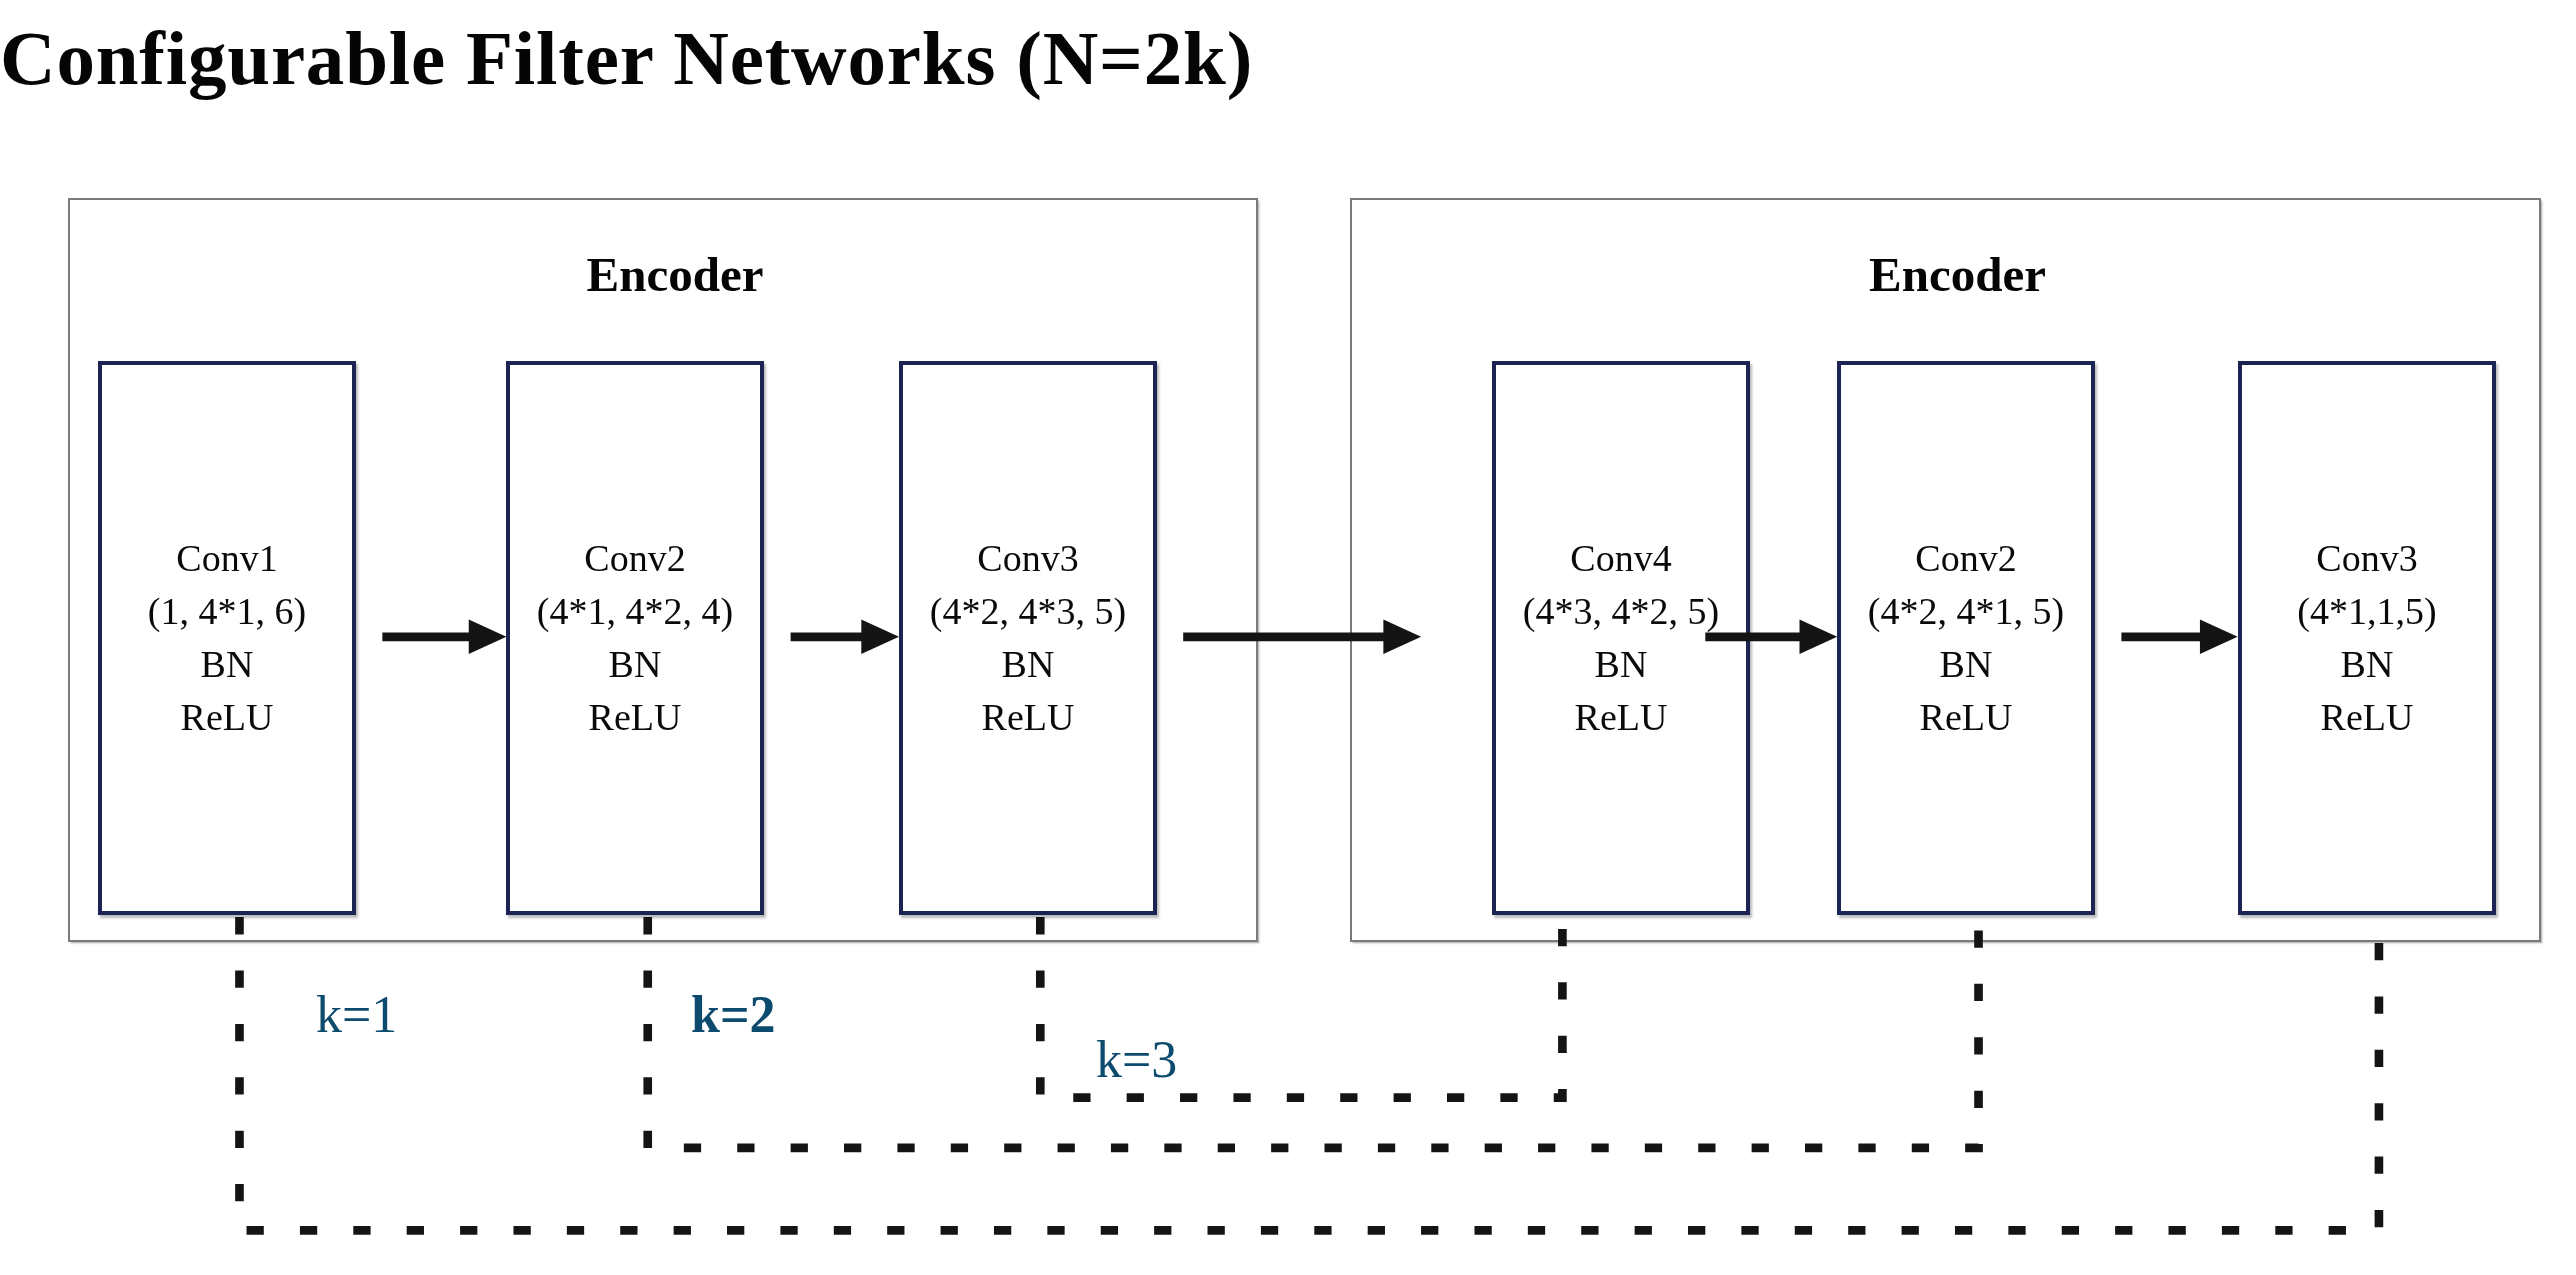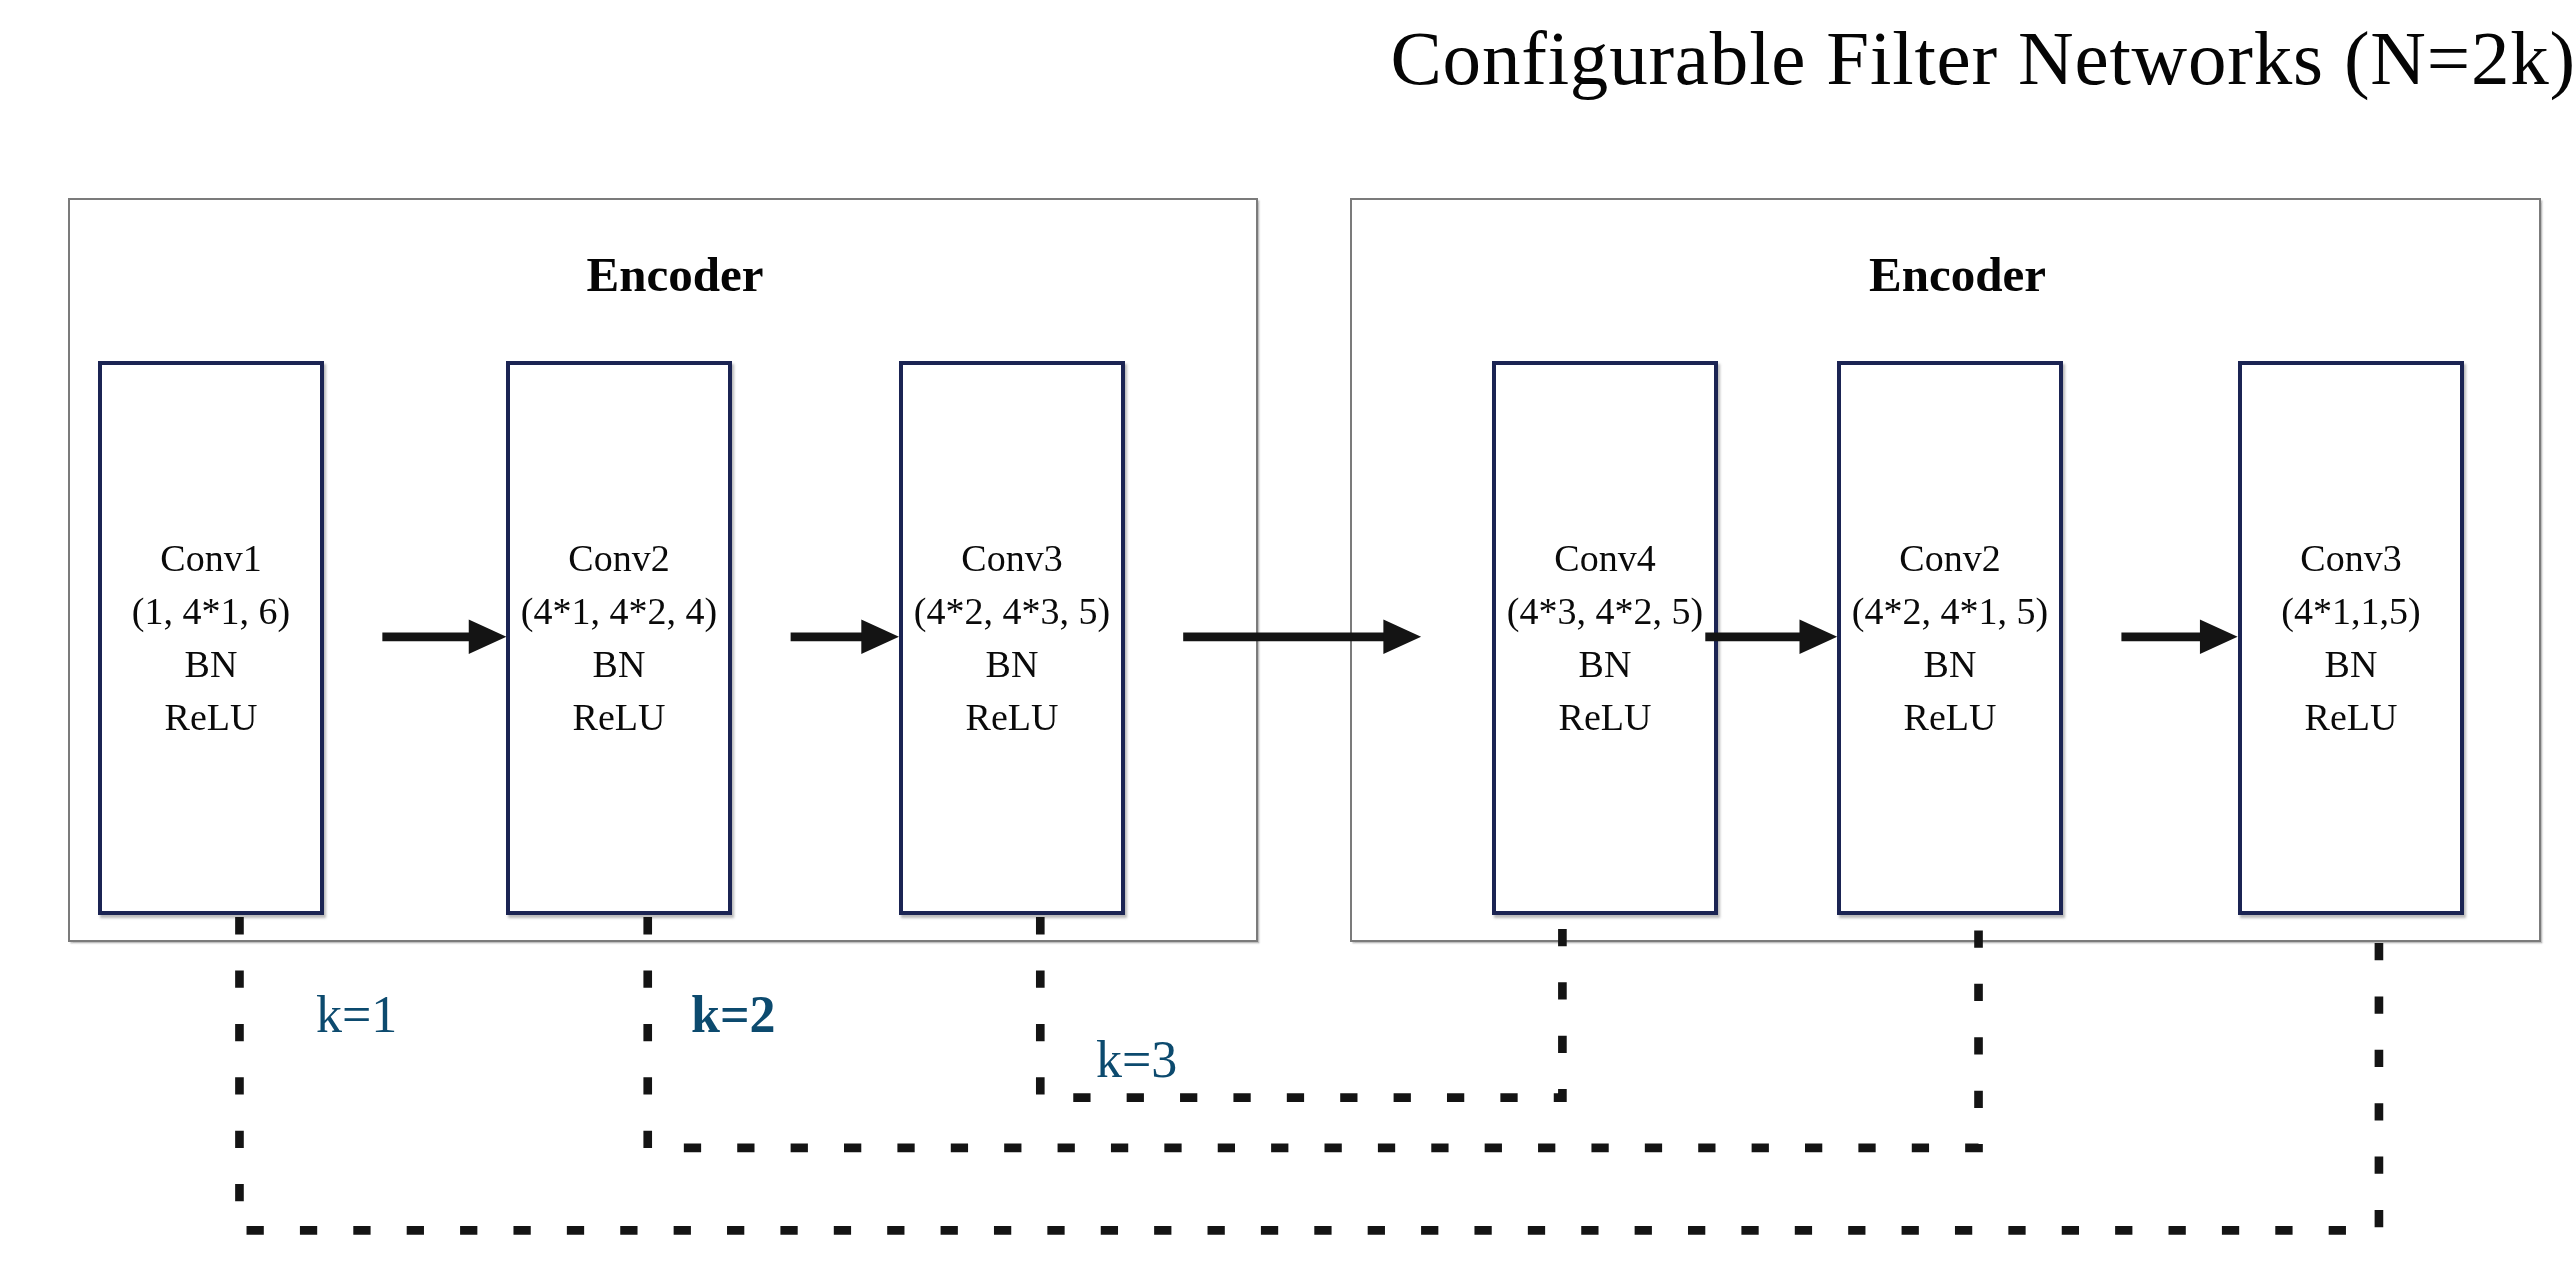--- a/index.html
+++ b/index.html
@@ -7,23 +7,23 @@
     width: 2576px; height: 1276px;
     background: #ffffff;
     position: relative;
     font-family: "Liberation Serif", "DejaVu Serif", serif;
     color: #0a0a0a;
     overflow: hidden;
   }
   .diagram-title {
     position: absolute;
     top: 14px; left: 0; width: 2576px;
-    text-align: right;
+    text-align: left;
     font-size: 77px;
-    font-weight: normal;
+    font-weight: bold;
     letter-spacing: 0.8px;
     color: #050505;
   }
   .panel {
     position: absolute;
     top: 198px; height: 744px;
     border: 2.4px solid #7b7b7b;
     box-sizing: border-box;
     box-shadow: 1.6px 2.4px 1.6px rgba(0,0,0,0.25);
     background: #ffffff;
@@ -31,21 +31,21 @@
   .panel-label {
     margin-top: 46px;
     text-align: center;
     font-size: 49px;
     font-weight: bold;
     color: #050505;
     padding-left: 24px;
   }
   .conv-block {
     position: absolute;
-    top: 361px; height: 554px; width: 226px;
+    top: 361px; height: 554px; width: 258px;
     border: 4.7px solid #1b2453;
     box-sizing: border-box;
     background: #ffffff;
     box-shadow: 2.4px 3.1px 2.4px rgba(100,100,100,0.45);
     display: flex;
     flex-direction: column;
     justify-content: center;
     align-items: center;
     text-align: center;
   }

